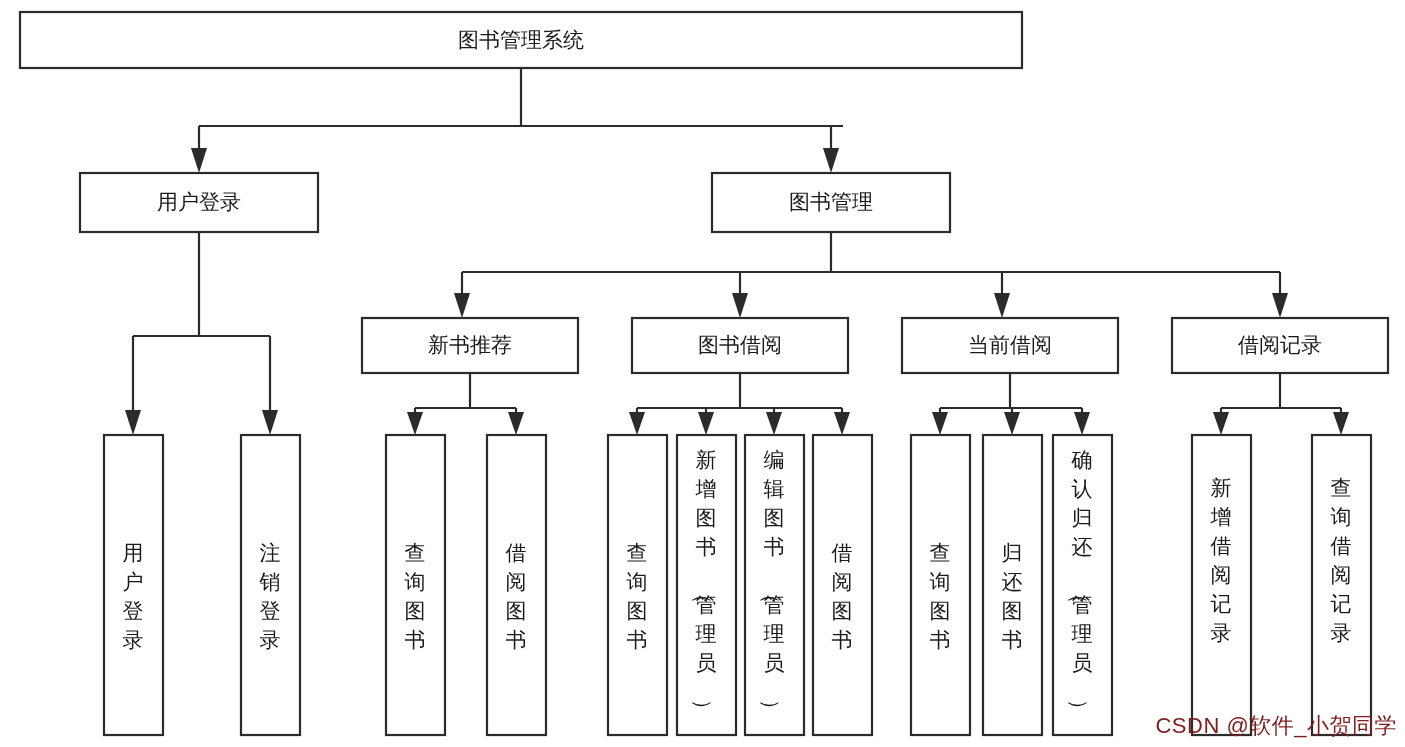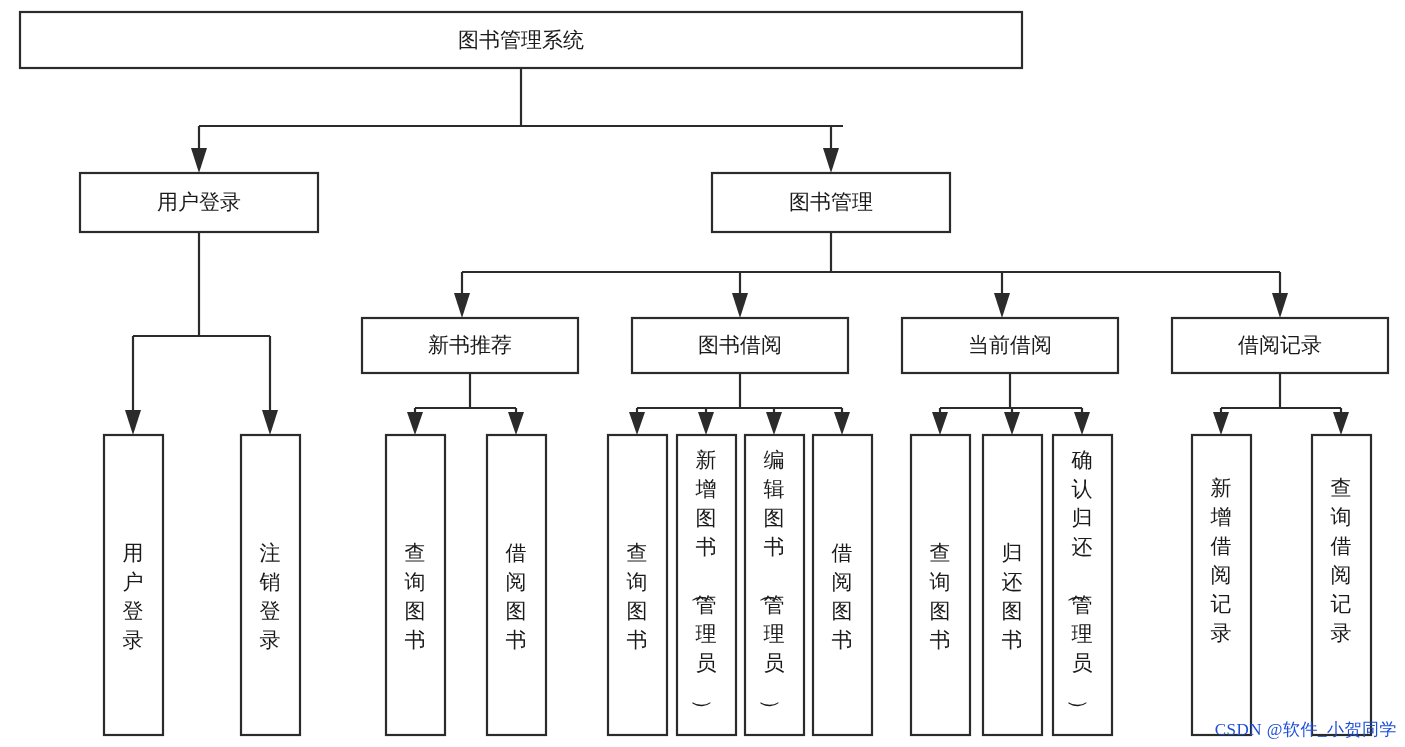--- a/index.html
+++ b/index.html
@@ -51,23 +51,23 @@
   .node-label-v {
     font-family: "Liberation Sans", "DejaVu Sans", sans-serif;
     font-size: 21px;
     fill: #1a1a1a;
     text-anchor: middle;
   }
   .watermark {
     position: absolute;
     right: 8px;
     bottom: 6px;
-    font-family: Liberation Serif, serif;
-    font-size: 17px;
-    color: #1d4ed8;
+    font-family: Liberation Sans, sans-serif;
+    font-size: 22px;
+    color: #7f1d1d;
     letter-spacing: 0.5px;
     white-space: nowrap;
     pointer-events: none;
   }
 </style>
 </head>
 <body>
 
 <div id="diagram-root">
   <svg class="flow" viewBox="0 0 1405 747" xmlns="http://www.w3.org/2000/svg">

